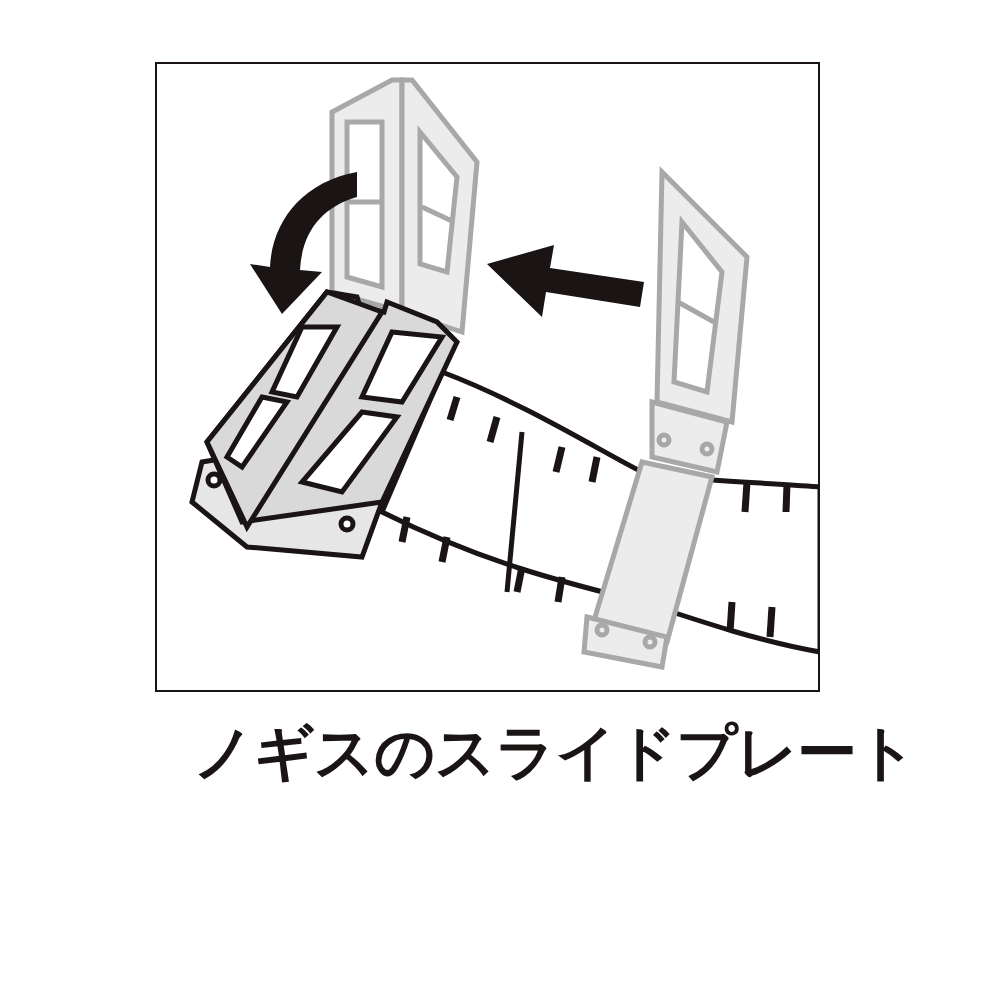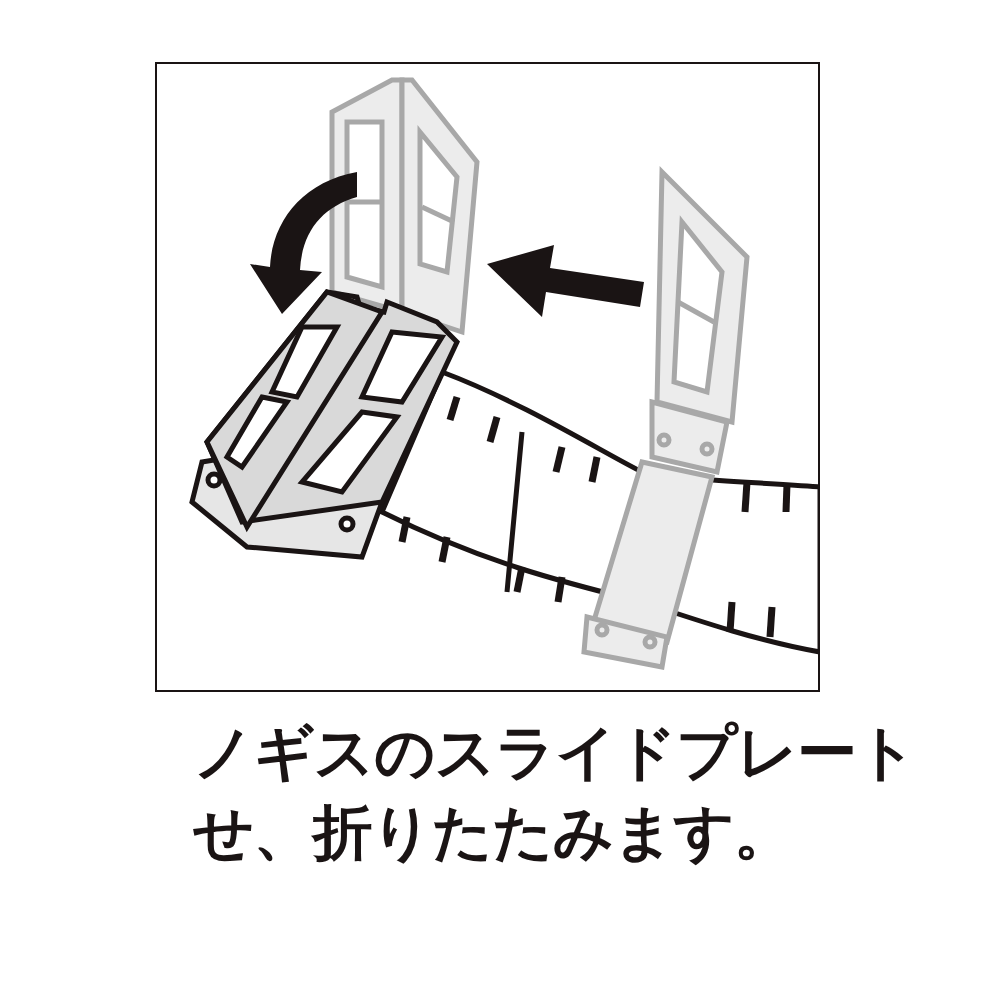--- a/index.html
+++ b/index.html
@@ -76,14 +76,13 @@
     </g>
 
     <path d="M355,170 C300,180 270,220 268,265 L248,262 L280,312 L320,270 L298,268 C300,230 320,205 355,195 Z" fill="#1a1414"></path>
 
     <path d="M642,280 L548,266 L552,243 L485,262 L540,315 L544,290 L638,305 Z" fill="#1a1414"></path>
   </svg>
 </div>
 
 <div class="caption">
   <div>ノギスのスライドプレート</div>
-  <div>せ、折りたたみます。</div>
 </div>
 
 </body></html>

